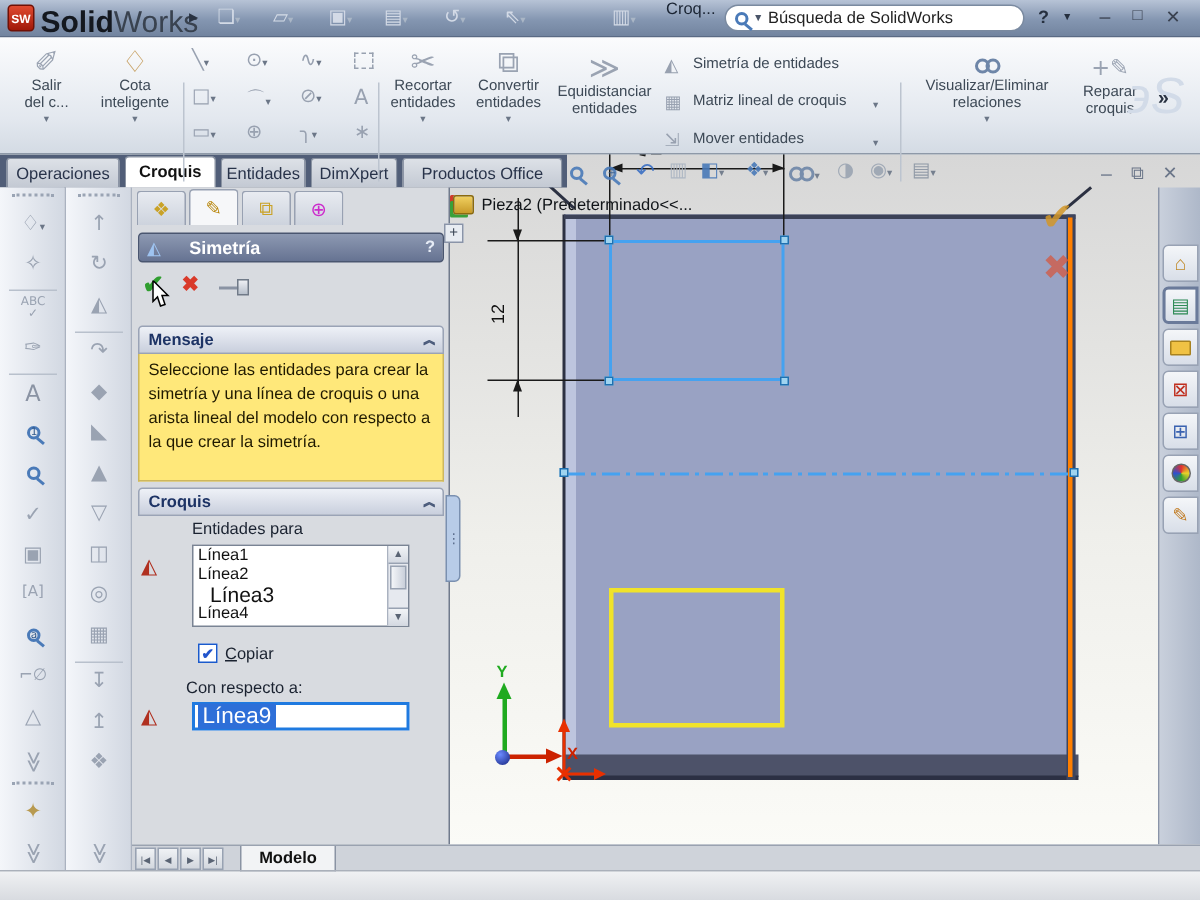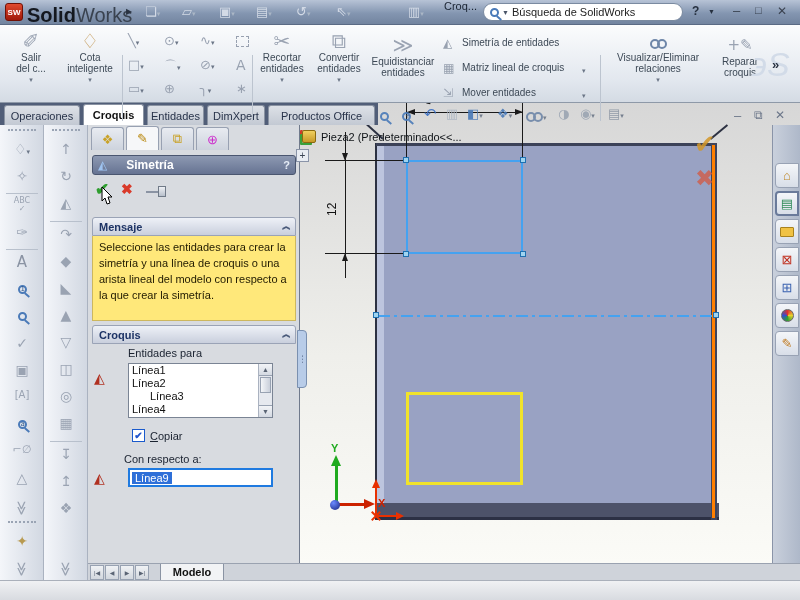--- a/index.html
+++ b/index.html
@@ -219,36 +219,36 @@
   <div class="sechdr" style="left:4px;top:200px">
     <span>Croquis</span>
     <span class="chev">︽</span>
   </div>
 
   <div class="pmlbl" style="left:40px;top:222px">Entidades para</div>
   <div class="pmic" style="left:6px;top:245px">◭</div>
   <div class="a" style="left:40px;top:238px;width:145px;height:55px;background:#fff;border:1px solid #7a8494">
     <div style="font-size:11px;color:#111;padding:0 3px;line-height:13px">Línea1</div>
     <div style="font-size:11px;color:#111;padding:0 3px;line-height:13px">Línea2</div>
-    <div style="font-size:11px;color:#111;padding:0 21px;line-height:13px">Línea3</div>
+    <div style="font-size:14px;color:#111;padding:0 11px;line-height:13px">Línea3</div>
     <div style="font-size:11px;color:#111;padding:0 3px;line-height:13px">Línea4</div>
     <div class="a" style="right:0;top:0;width:14px;height:53px;background:#e6e9ef;border-left:1px solid #aab2c0">
       <div style="height:12px;background:linear-gradient(#f2f4f7,#d4d9e2);border-bottom:1px solid #98a2b2;font-size:7px;color:#5a6474;text-align:center;line-height:12px">▲</div>
       <div style="height:16px;background:linear-gradient(90deg,#f4f6f9,#c9cfda);border:1px solid #98a2b2;margin:1px"></div>
       <div class="a" style="bottom:0;width:100%;height:12px;background:linear-gradient(#f2f4f7,#d4d9e2);border-top:1px solid #98a2b2;font-size:7px;color:#5a6474;text-align:center;line-height:12px">▼</div>
     </div>
   </div>
 
   <div class="a" style="left:44px;top:304px;width:13px;height:13px;background:#fff;border:1px solid #1a5acc;display:flex;align-items:center;justify-content:center;font-size:10px;color:#2255cc;font-weight:bold">✔</div>
   <div class="pmlbl" style="left:62px;top:305px"><u>C</u><span>opiar</span></div>
 
   <div class="pmlbl" style="left:36px;top:328px">Con respecto a:</div>
   <div class="pmic" style="left:6px;top:345px">◭</div>
   <div class="a" style="left:40px;top:343px;width:145px;height:19px;background:#fff;border:2px solid #1f7ae0;display:flex;align-items:center;padding:0 2px">
-    <span style="background:#2e6fd8;color:#fff;font-size:11px;padding:0 3px">Línea9</span>
+    <span style="background:#2e6fd8;color:#fff;font-size:15px;padding:0 3px">Línea9</span>
   </div>
 </div>
 
 <div class="a ctr" style="left:296px;top:149px;width:13px;height:13px;background:#e8ecf2;border:1px solid #8a94a8;font-size:10px;color:#3a4454">+</div>
 <div class="a ctr" style="left:297px;top:330px;width:10px;height:58px;background:#b8cce8;border:1px solid #7a90b0;border-radius:0 4px 4px 0;font-size:9px;color:#5a6c8c;letter-spacing:-1px">⋮</div>
 
 <div id="taskpane" class="a">
   <div class="tpbtn" style="top:38px">
       <span style="color:#c08a2a;font-weight:bold">⌂</span>
     </div>

